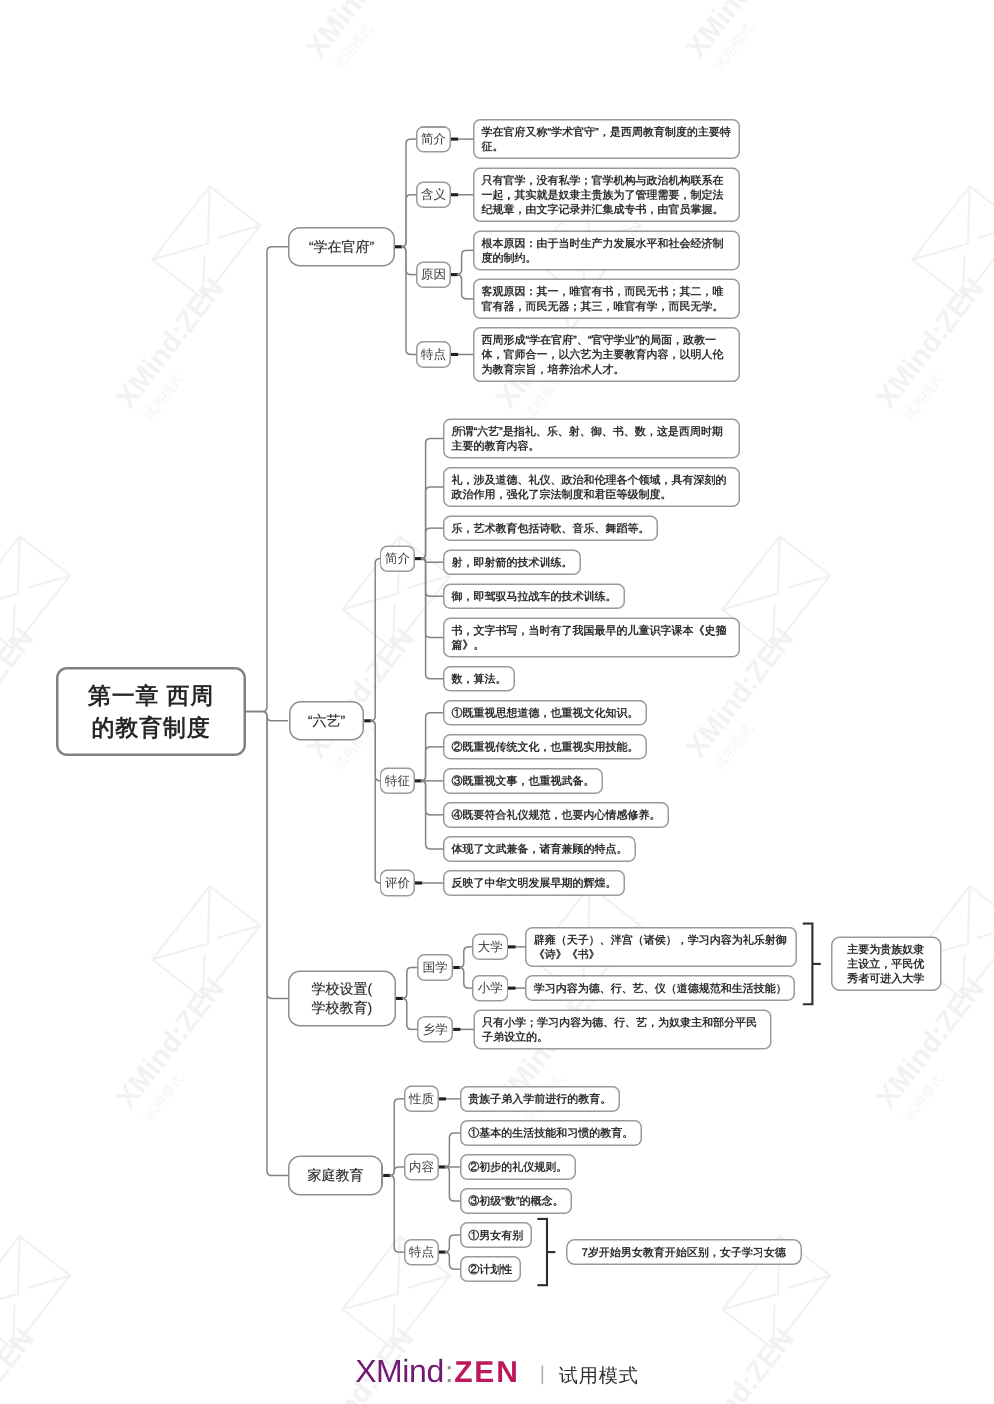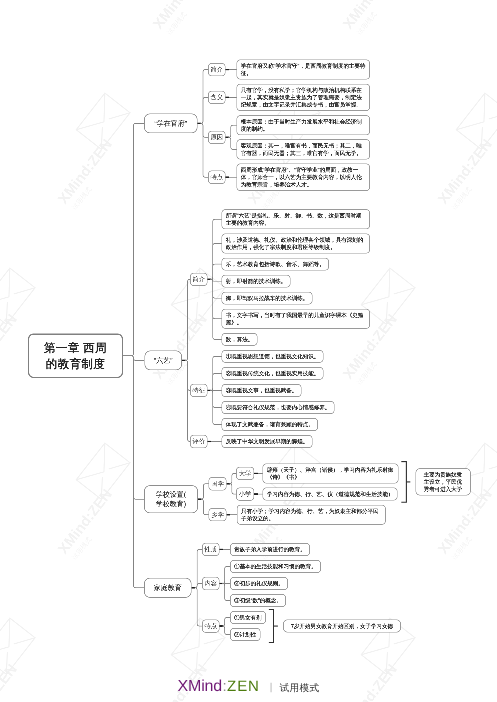--- a/index.html
+++ b/index.html
@@ -26,21 +26,21 @@
   .summary{font-size:22px;line-height:29.2px;padding:0 29px;border-radius:18px;width:fit-content;
            color:#2a2a2a;-webkit-text-stroke:0.8px #2a2a2a;}
   .root{position:absolute;box-sizing:border-box;background:#fff;border:5.2px solid #808080;
         border-radius:22px;color:#262626;font-size:46px;font-weight:bold;line-height:64px;
         text-align:center;display:flex;align-items:center;justify-content:center;
         white-space:pre-line;letter-spacing:1.6px;}
   #footer{position:absolute;left:0;top:679px;-webkit-font-smoothing:antialiased;width:497px;text-align:center;color:#3a3a3a;
           display:flex;align-items:baseline;justify-content:center;line-height:16px;}
   #footer .b{font-weight:normal;font-size:16px;letter-spacing:-0.2px;color:#701a75;}
   #footer .c{font-size:15px;color:#8f8f8f;font-weight:400;margin:0 0.5px;}
-  #footer .n{font-weight:400;font-size:15px;color:#4d7c0f;letter-spacing:0.9px;}
+  #footer .n{font-weight:700;font-size:15px;color:#be185d;letter-spacing:0.9px;}
   #footer .sep{font-size:10px;color:#b0b0b0;margin:0 7px 0 10px;position:relative;top:-1px;}
   #footer .m{font-size:9.6px;color:#2f2f2f;letter-spacing:0.4px;}
 
 </style>
 </head>
 <body>
 
 <div id="stage">
   <div id="map">
     <svg class="layer" id="wm">

